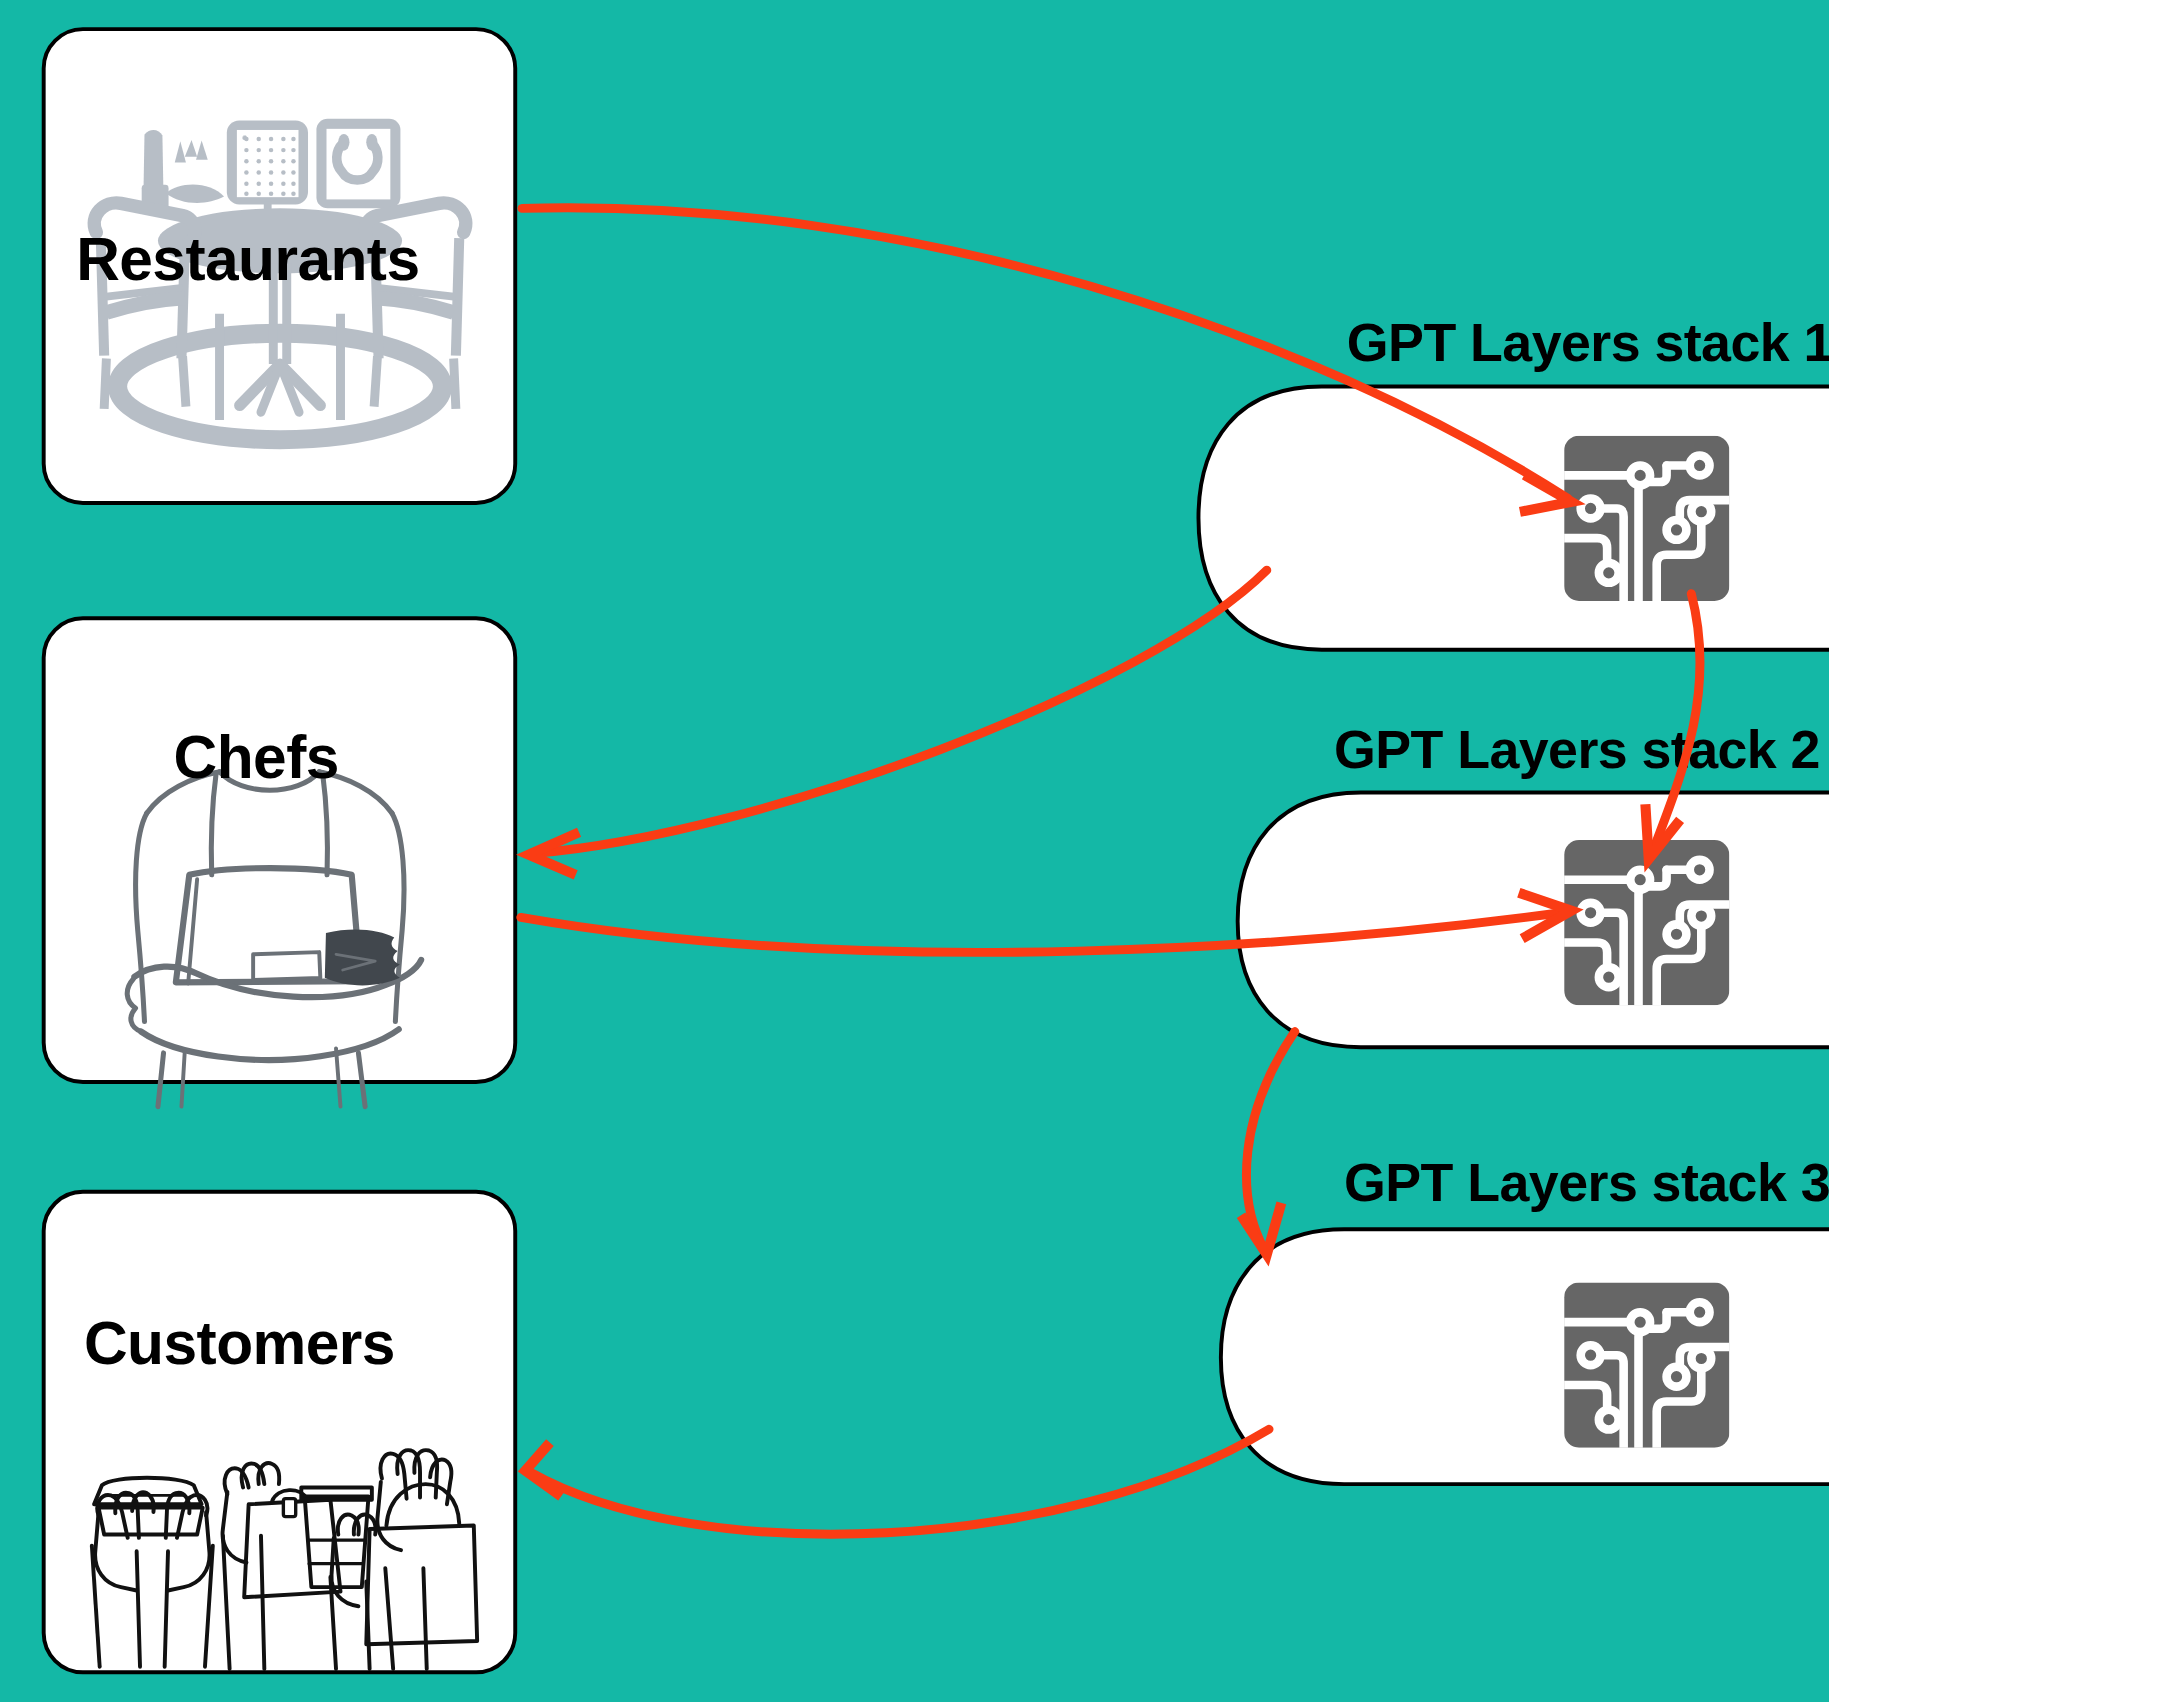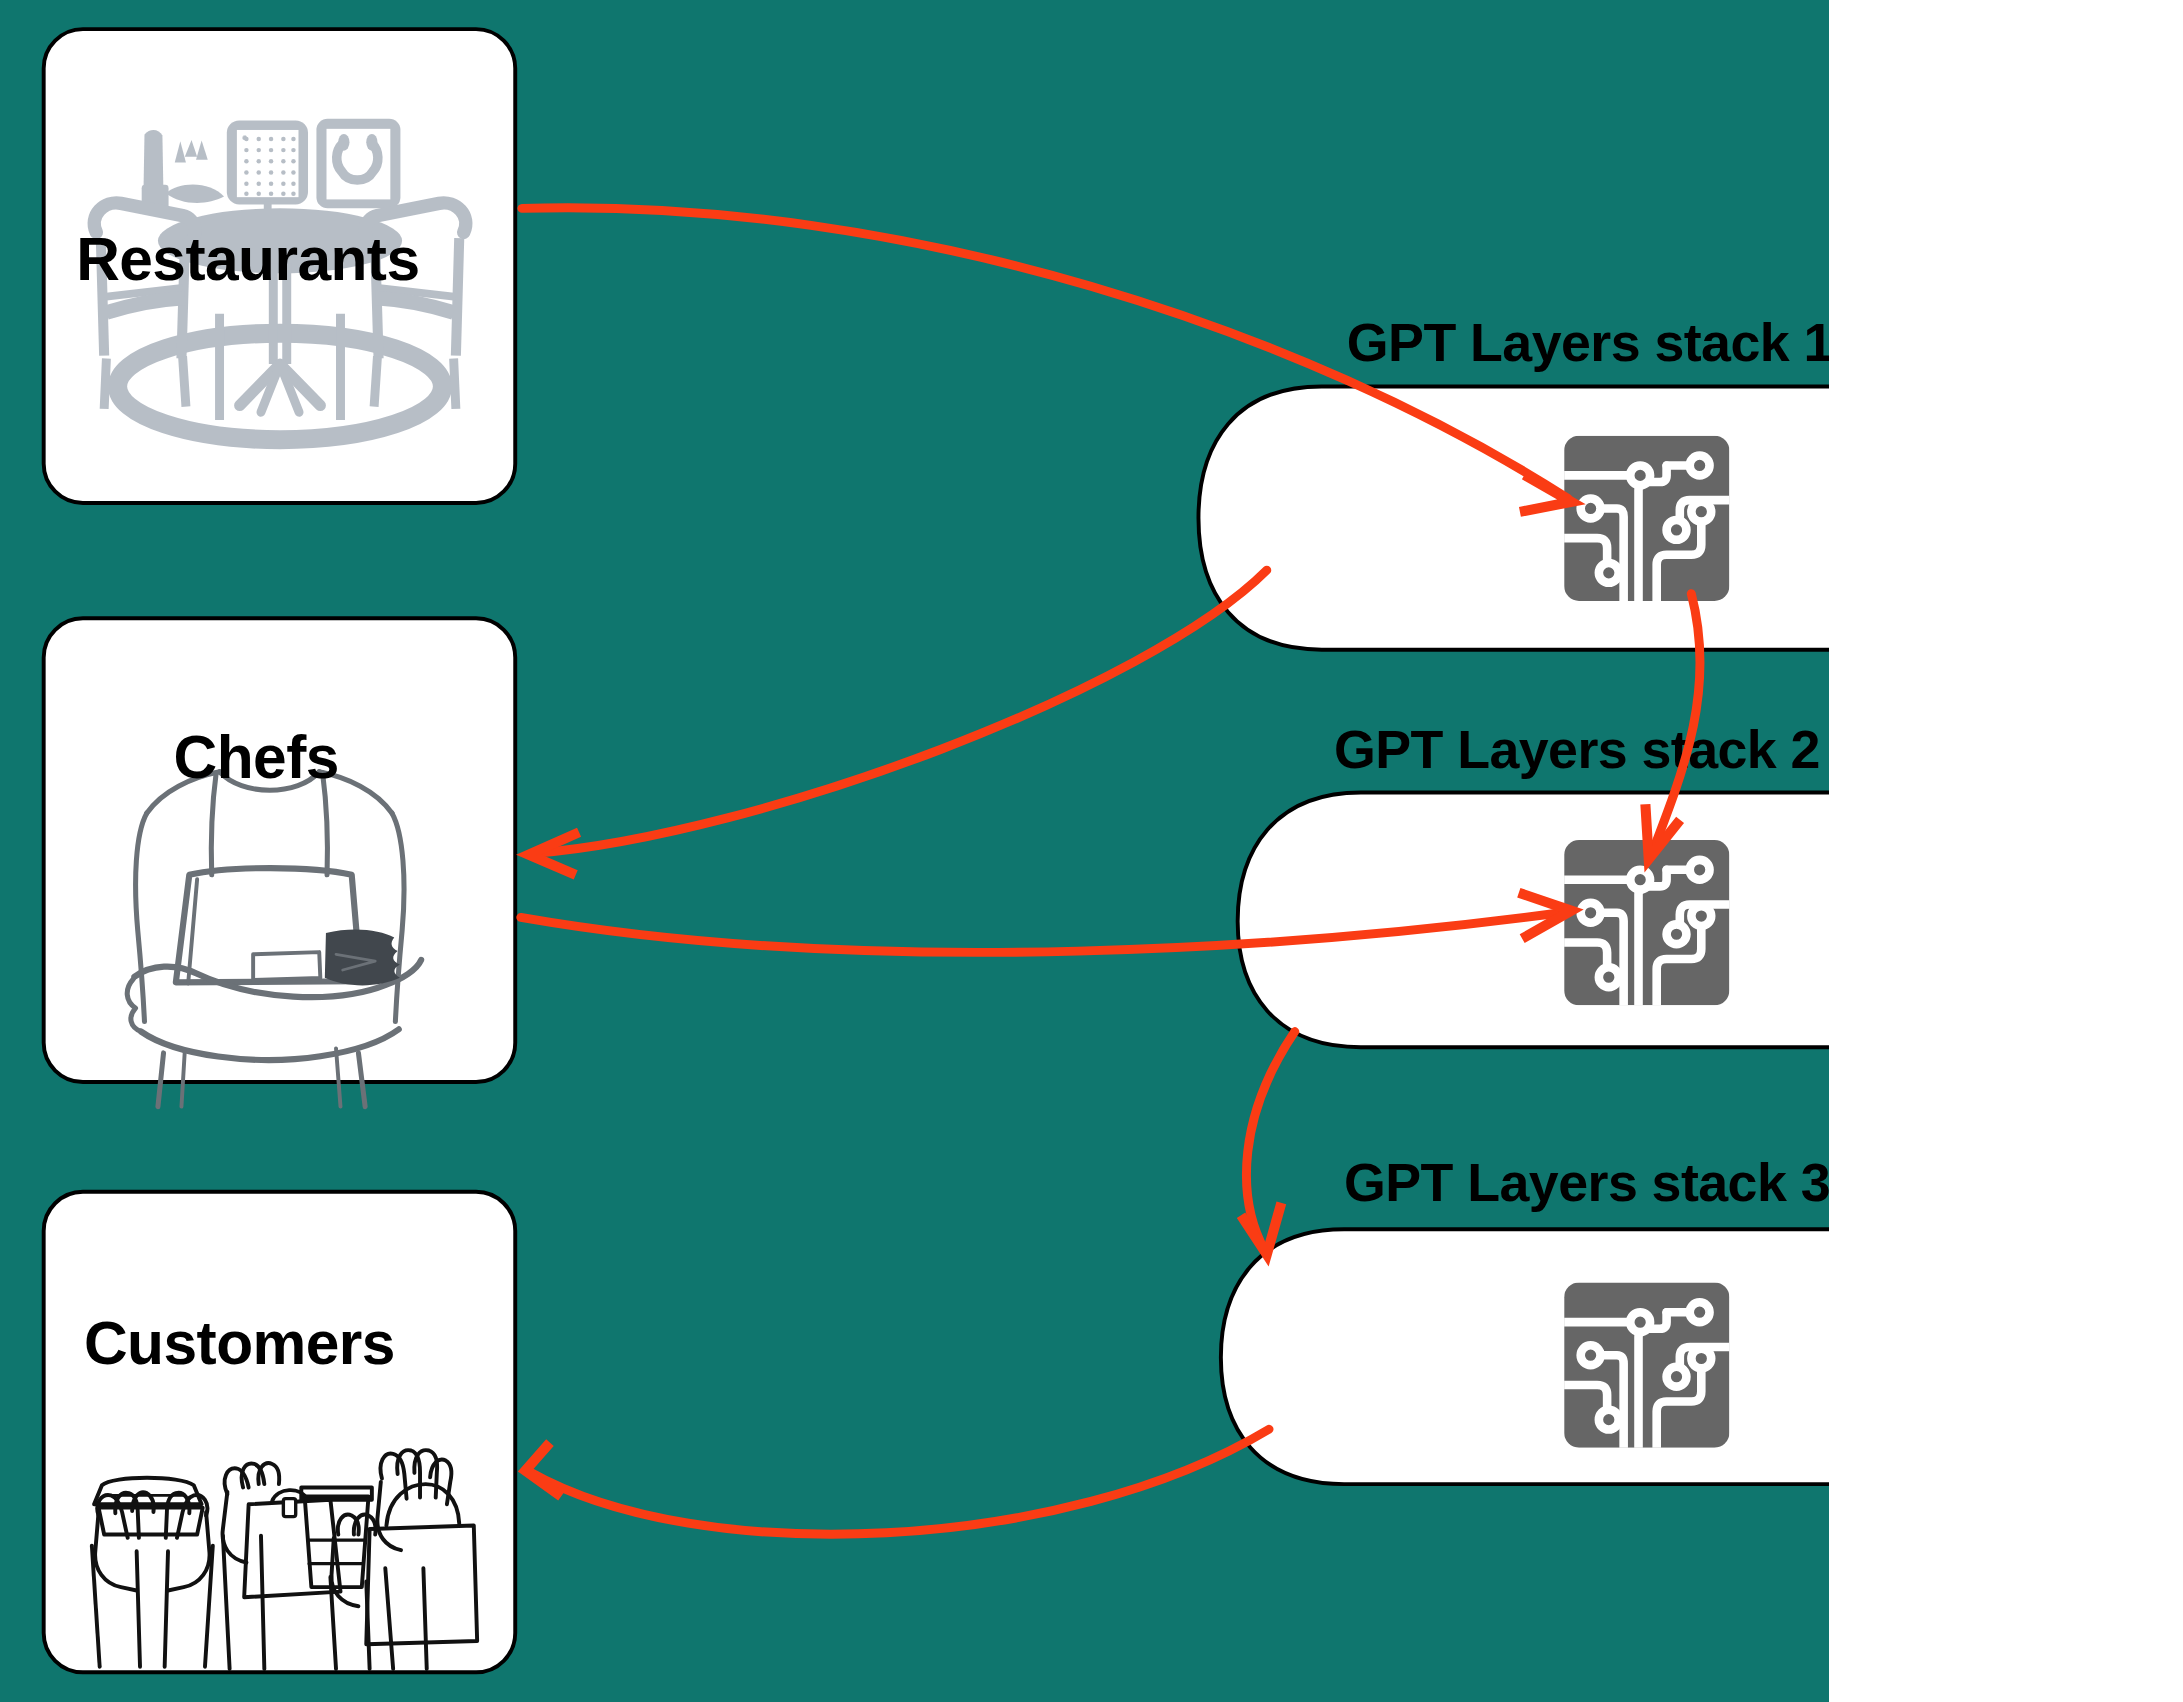--- a/index.html
+++ b/index.html
@@ -7,21 +7,21 @@
     padding: 0;
     background: #ffffff;
   }
   body {
     font-family: "Liberation Sans", sans-serif;
   }
   #canvas {
     position: relative;
     width: 1829px;
     height: 1702px;
-    background: #0f766e;
+    background: #14b8a6;
     overflow: hidden;
   }
   #diagram-svg {
     position: absolute;
     left: 0;
     top: 0;
     width: 2183px;
     height: 1702px;
   }
   .entity-label {

